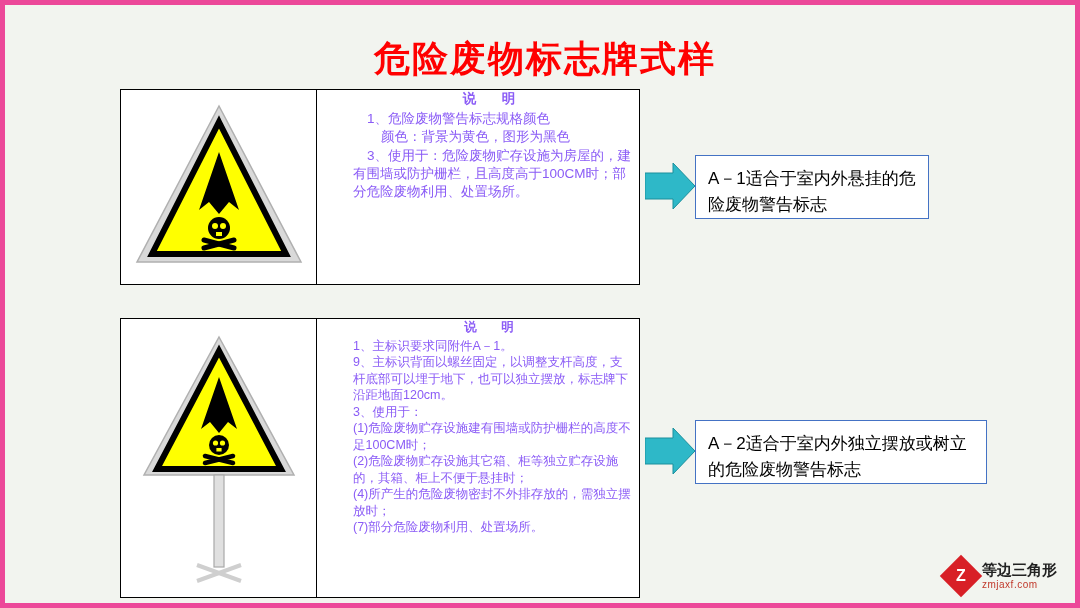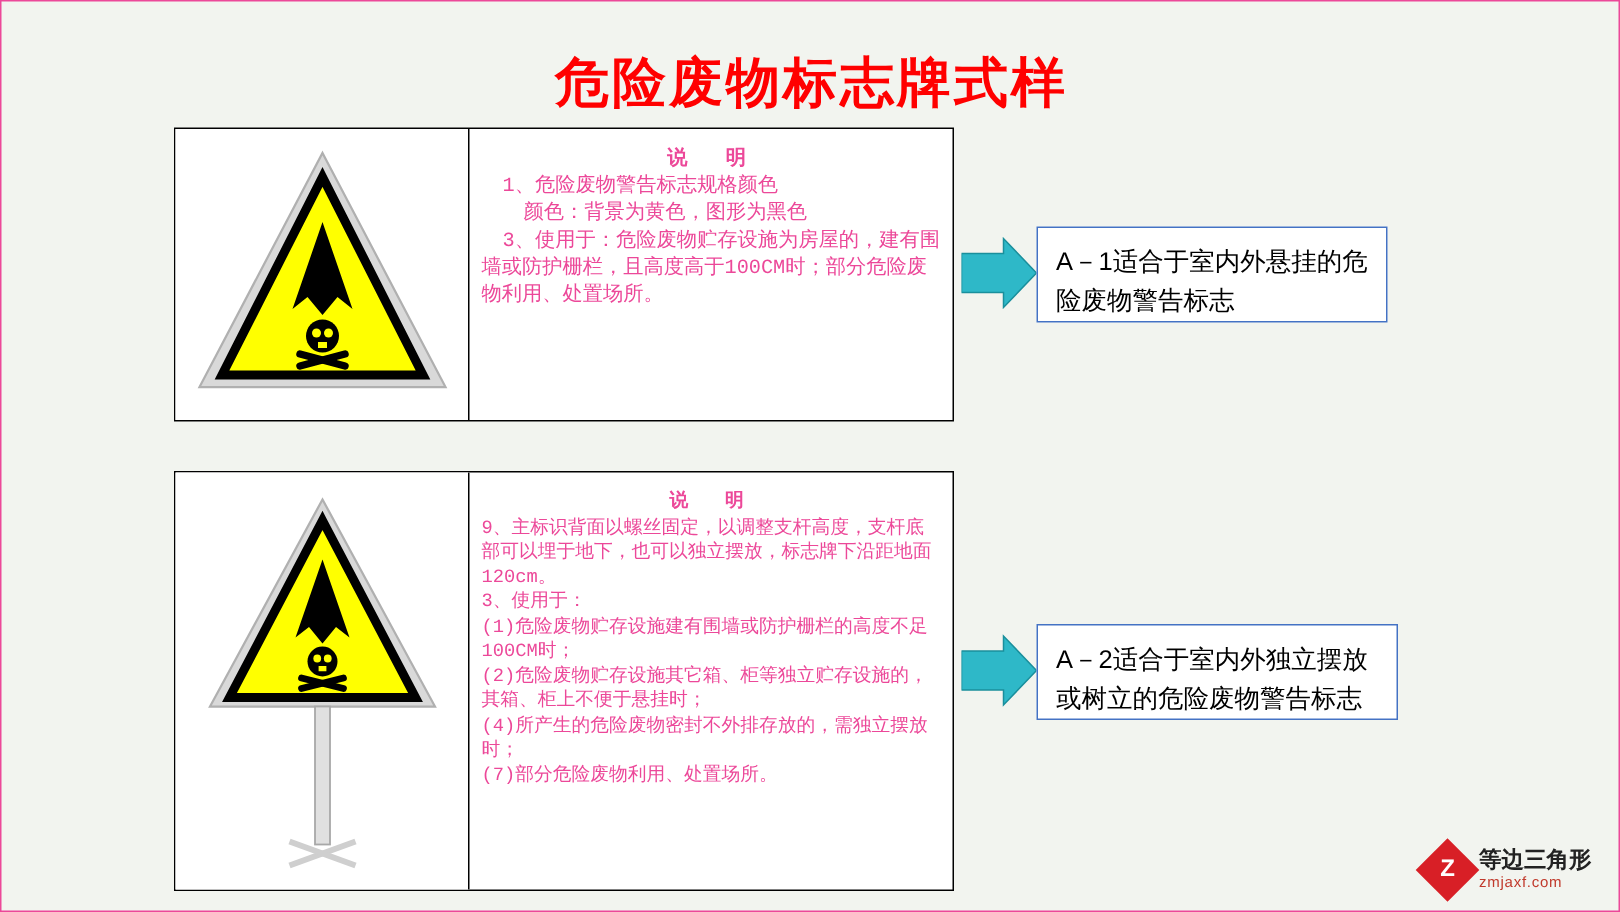--- a/index.html
+++ b/index.html
@@ -13,21 +13,21 @@
     font-family: "Liberation Sans", sans-serif;
     position: relative;
     overflow: hidden;
   }
   .slide {
     position: absolute;
     left: 0; top: 0;
     width: 1080px;
     height: 608px;
     background: #f2f4ef;
-    border: 1px solid #ec4899;
+    border: 5px solid #ec4899;
     box-sizing: border-box;
   }
   .title {
     position: absolute;
     left: 0;
     top: 30px;
     width: 1080px;
     text-align: center;
     font-size: 36px;
     font-weight: bold;
@@ -46,34 +46,34 @@
   .sign-cell {
     border-right: 1px solid #000000;
     box-sizing: border-box;
     position: relative;
     background: #ffffff;
     flex: none;
   }
   .text-cell {
     flex: 1;
     box-sizing: border-box;
-    padding: 10px 8px 4px 8px;
+    padding: 0 8px 4px 8px;
     font-size: 13.5px;
     line-height: 1.35;
-    color: #ec4899;
+    color: #8b5cf6;
+    margin-left: 28px;
   }
   .text-cell .head {
     text-align: center;
     font-weight: bold;
     letter-spacing: 6px;
     margin-bottom: 2px;
   }
   .text-cell p {
     margin: 0;
-    font-family: Liberation Mono, monospace;
   }
   .indent1 { text-indent: 14px; }
   .indent2 { text-indent: 28px; }
 
   
   #panel1 {
     left: 115px;
     top: 84px;
     width: 520px;
     height: 196px;
@@ -107,21 +107,21 @@
     position: absolute;
     background: #ffffff;
     border: 1px solid #4472c4;
     box-sizing: border-box;
     padding: 10px 12px;
     font-size: 17px;
     line-height: 1.5;
     color: #000000;
   }
   #callout1 { left: 690px; top: 150px; width: 234px; height: 64px; }
-  #callout2 { left: 690px; top: 415px; width: 241px; height: 64px; }
+  #callout2 { left: 690px; top: 415px; width: 292px; height: 64px; }
 
   
   .logo {
     position: absolute;
     right: 18px;
     bottom: 12px;
     display: flex;
     align-items: center;
     gap: 6px;
   }
@@ -200,20 +200,21 @@
           <path d="M71,123 L99,130" stroke="#000000" stroke-width="4.5" stroke-linecap="round"></path>
           <path d="M71,130 L99,123" stroke="#000000" stroke-width="4.5" stroke-linecap="round"></path>
           <rect x="80" y="142" width="10" height="92" fill="#e0e0e0" stroke="#a8a8a8" stroke-width="1.2"></rect>
           <path d="M63,248 L107,232" stroke="#cfcfcf" stroke-width="4"></path>
           <path d="M63,232 L107,248" stroke="#cfcfcf" stroke-width="4"></path>
         </svg>
       </div>
     </div>
     <div class="text-cell">
       <div class="head">说　明</div>
+      <p>1、主标识要求同附件A－1。</p>
       <p>9、主标识背面以螺丝固定，以调整支杆高度，支杆底部可以埋于地下，也可以独立摆放，标志牌下沿距地面120cm。</p>
       <p>3、使用于：</p>
       <p>(1)危险废物贮存设施建有围墙或防护栅栏的高度不足100CM时；</p>
       <p>(2)危险废物贮存设施其它箱、柜等独立贮存设施的，其箱、柜上不便于悬挂时；</p>
       <p>(4)所产生的危险废物密封不外排存放的，需独立摆放时；</p>
       <p>(7)部分危险废物利用、处置场所。</p>
     </div>
   </div>
 
   <svg class="arrow" style="left:640px; top:421px;" width="52" height="50">

